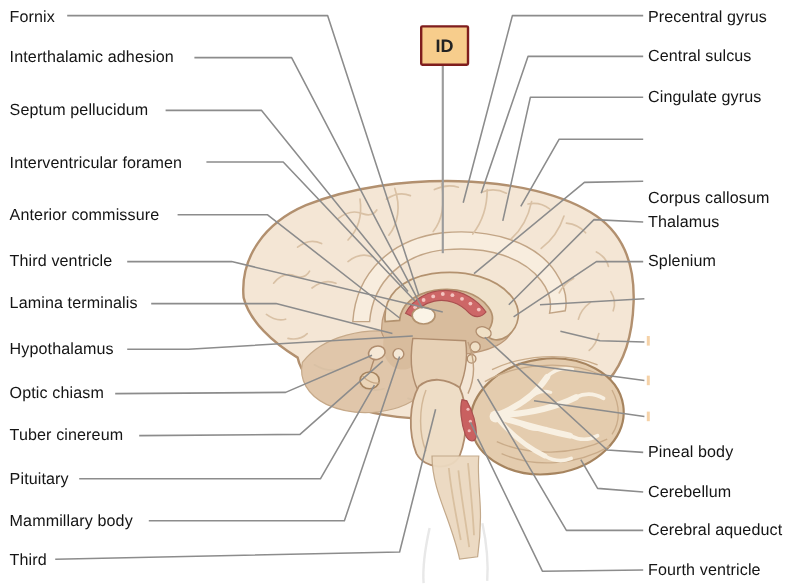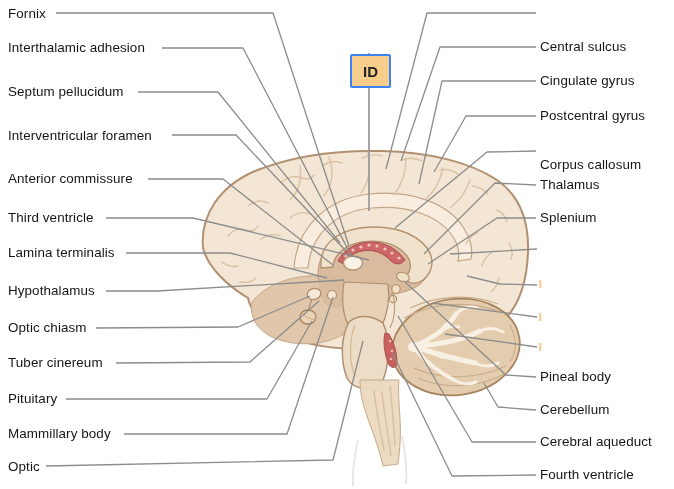--- a/index.html
+++ b/index.html
@@ -8,23 +8,23 @@
     font-family:"Liberation Sans","DejaVu Sans",sans-serif;
   }
   .stage svg{position:absolute;left:0;top:0;}
   .lbl{
     position:absolute;font-size:13.4px;line-height:17px;color:#151515;
     white-space:nowrap;letter-spacing:.1px;
   }
   .lbl.right{text-align:left;}
   .idbox{
     position:absolute;left:350px;top:21px;width:37px;height:30px;
-    background:#f7cd8c;border:2px solid #3b82f6;border-radius:2px;
+    background:#f7cd8c;border:2px solid #7f1d1d;border-radius:2px;
     display:flex;align-items:center;justify-content:center;
-    font-weight:bold;font-size:15px;color:#232323;margin-top:33px;
+    font-weight:bold;font-size:15px;color:#232323;
   }
 </style>
 </head>
 <body>
 
 <div class="stage">
 
   <svg width="674" height="489" viewBox="0 0 674 489" aria-hidden="true">
 
     <g>
@@ -222,25 +222,25 @@
   <span class="lbl" style="left:8px;top:83px">Septum pellucidum</span>
   <span class="lbl" style="left:8px;top:170px">Anterior commissure</span>
   <span class="lbl" style="left:8px;top:127px">Interventricular foramen</span>
   <span class="lbl" style="left:8px;top:244px">Lamina terminalis</span>
   <span class="lbl" style="left:8px;top:209px">Third ventricle</span>
   <span class="lbl" style="left:8px;top:282px">Hypothalamus</span>
   <span class="lbl" style="left:8px;top:354px">Tuber cinereum</span>
   <span class="lbl" style="left:8px;top:319px">Optic chiasm</span>
   <span class="lbl" style="left:8px;top:390px">Pituitary</span>
   <span class="lbl" style="left:8px;top:425px">Mammillary body</span>
-  <span class="lbl" style="left:8px;top:458px">Optic</span>
-
+  <span class="lbl" style="left:8px;top:458px">Third</span>
+
+  <span class="lbl right" style="left:540px;top:5px">Precentral gyrus</span>
   <span class="lbl right" style="left:540px;top:38px">Central sulcus</span>
   <span class="lbl right" style="left:540px;top:72px">Cingulate gyrus</span>
-  <span class="lbl right" style="left:540px;top:107px">Postcentral gyrus</span>
   <span class="lbl right" style="left:540px;top:156px">Corpus callosum</span>
   <span class="lbl right" style="left:540px;top:176px">Thalamus</span>
   <span class="lbl right" style="left:540px;top:209px">Splenium</span>
   <span class="lbl right" style="left:540px;top:368px">Pineal body</span>
   <span class="lbl right" style="left:540px;top:401px">Cerebellum</span>
   <span class="lbl right" style="left:540px;top:433px">Cerebral aqueduct</span>
   <span class="lbl right" style="left:540px;top:466px">Fourth ventricle</span>
 
 </div>
 

